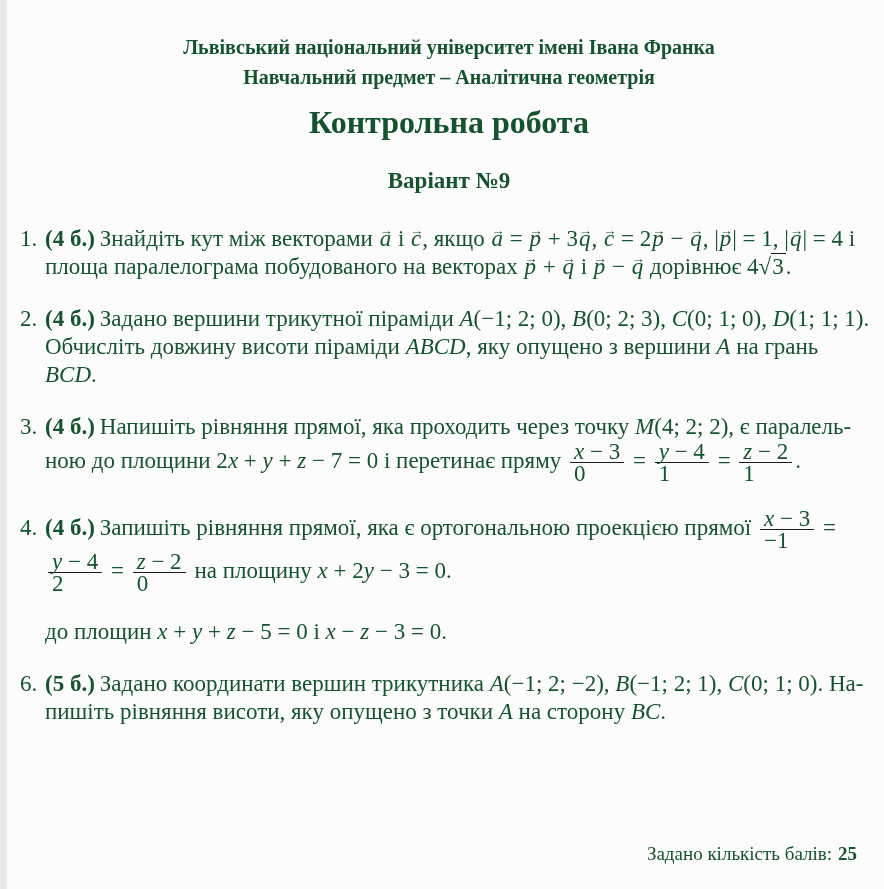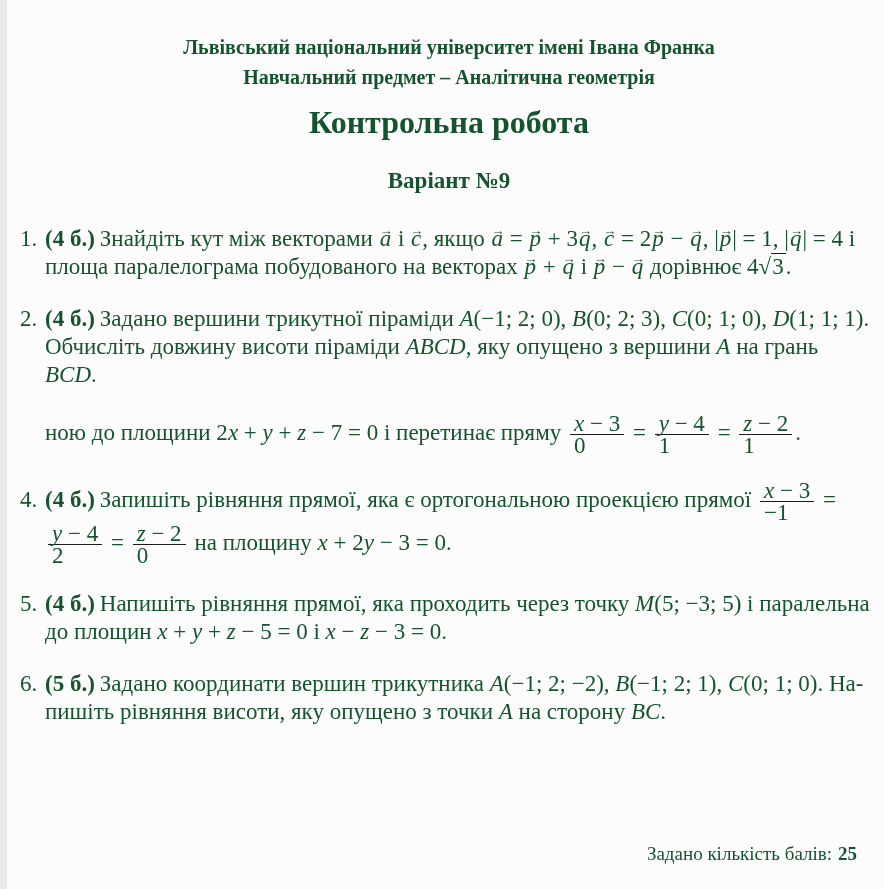--- a/index.html
+++ b/index.html
@@ -58,32 +58,32 @@
     </div>
     <div class="problem">
       <div class="pbody">
           <div class="pline"><span class="pnum">2.</span><span class="pts">(4 б.)</span><span class="txt">Задано вершини трикутної піраміди </span><span class="mi">A</span><span class="txt">(−1; 2; 0), </span><span class="mi">B</span><span class="txt">(0; 2; 3), </span><span class="mi">C</span><span class="txt">(0; 1; 0), </span><span class="mi">D</span><span class="txt">(1; 1; 1).</span></div>
           <div class="pline"><span class="txt">Обчисліть довжину висоти піраміди </span><span class="mi">ABCD</span><span class="txt">, яку опущено з вершини </span><span class="mi">A</span><span class="txt"> на грань</span></div>
           <div class="pline"><span class="mi">BCD</span><span class="txt">.</span></div>
         </div>
     </div>
     <div class="problem">
       <div class="pbody">
+          <div class="pline"><span class="pnum">3.</span><span class="pts">(4 б.)</span><span class="txt">Напишіть рівняння прямої, яка проходить через точку </span><span class="mi">M</span><span class="txt">(4; 2; 2), є паралель-</span></div>
           <div class="pline"><span class="txt">ною до площини 2</span><span class="mi">x</span><span class="txt"> + </span><span class="mi">y</span><span class="txt"> + </span><span class="mi">z</span><span class="txt"> − 7 = 0 і перетинає пряму </span><span class="frac"><span class="num"><span class="mi">x</span><span class="txt"> − 3</span></span><span class="den"><span class="txt">0</span></span></span><span class="txt"> = </span><span class="frac"><span class="num"><span class="mi">y</span><span class="txt"> − 4</span></span><span class="den"><span class="txt">1</span></span></span><span class="txt"> = </span><span class="frac"><span class="num"><span class="mi">z</span><span class="txt"> − 2</span></span><span class="den"><span class="txt">1</span></span></span><span class="txt">.</span></div>
         </div>
     </div>
     <div class="problem">
       <div class="pbody">
           <div class="pline"><span class="pnum">4.</span><span class="pts">(4 б.)</span><span class="txt">Запишіть рівняння прямої, яка є ортогональною проекцією прямої </span><span class="frac"><span class="num"><span class="mi">x</span><span class="txt"> − 3</span></span><span class="den"><span class="txt">−1</span></span></span><span class="txt"> =</span></div>
           <div class="pline"><span class="frac"><span class="num"><span class="mi">y</span><span class="txt"> − 4</span></span><span class="den"><span class="txt">2</span></span></span><span class="txt"> = </span><span class="frac"><span class="num"><span class="mi">z</span><span class="txt"> − 2</span></span><span class="den"><span class="txt">0</span></span></span><span class="txt"> на площину </span><span class="mi">x</span><span class="txt"> + 2</span><span class="mi">y</span><span class="txt"> − 3 = 0.</span></div>
         </div>
     </div>
     <div class="problem">
       <div class="pbody">
-          <div class="pline"><span class="pnum">5.</span><span class="pts">(4 б.)</span><span class="txt">Напишіть рівняння прямої, яка проходить через точку </span><span class="mi">M</span><span class="txt">(5; −3; 5) і паралельна</span></div>
           <div class="pline"><span class="txt">до площин </span><span class="mi">x</span><span class="txt"> + </span><span class="mi">y</span><span class="txt"> + </span><span class="mi">z</span><span class="txt"> − 5 = 0 і </span><span class="mi">x</span><span class="txt"> − </span><span class="mi">z</span><span class="txt"> − 3 = 0.</span></div>
         </div>
     </div>
     <div class="problem">
       <div class="pbody">
           <div class="pline"><span class="pnum">6.</span><span class="pts">(5 б.)</span><span class="txt">Задано координати вершин трикутника </span><span class="mi">A</span><span class="txt">(−1; 2; −2), </span><span class="mi">B</span><span class="txt">(−1; 2; 1), </span><span class="mi">C</span><span class="txt">(0; 1; 0). На-</span></div>
           <div class="pline"><span class="txt">пишіть рівняння висоти, яку опущено з точки </span><span class="mi">A</span><span class="txt"> на сторону </span><span class="mi">BC</span><span class="txt">.</span></div>
         </div>
     </div>
   </div>

